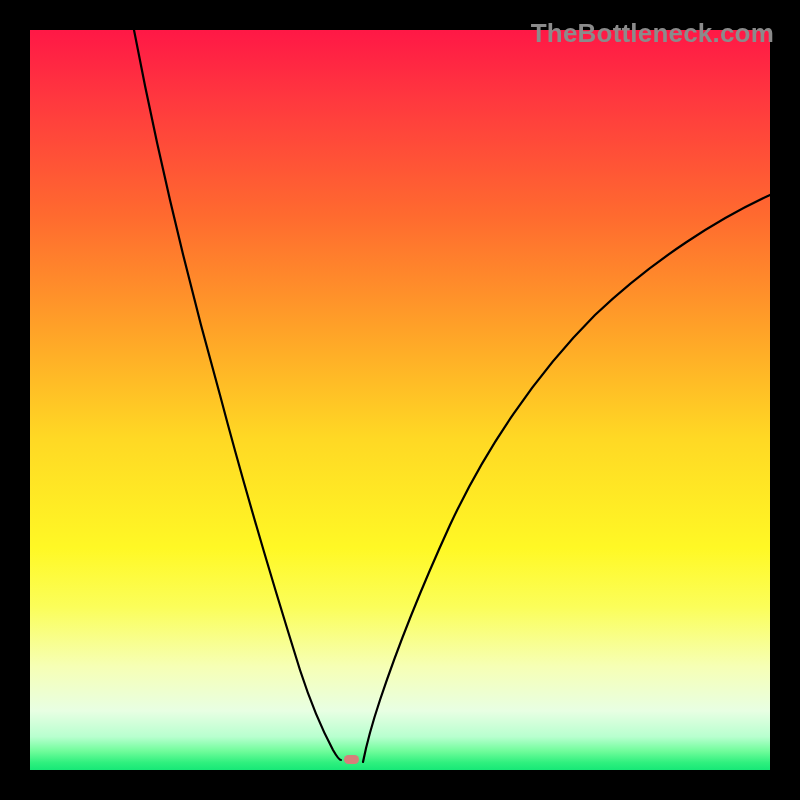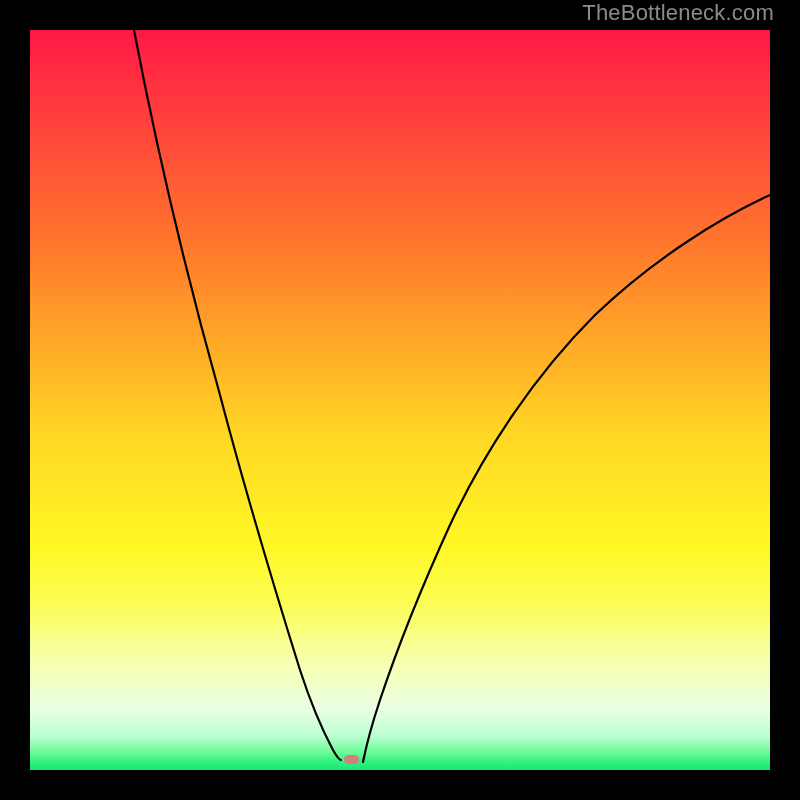--- a/index.html
+++ b/index.html
@@ -54,26 +54,26 @@
     overflow: visible;
   }
   .curve path {
     fill: none;
     stroke: #000;
     stroke-width: 2.2;
     stroke-linecap: round;
   }
   .watermark {
     position: absolute;
-    top: 0;
+    top: 18px;
     right: 26px;
     color: #8b8b8b;
-    font-size: 22px;
+    font-size: 26px;
     letter-spacing: 0.2px;
-    font-weight: 400;
+    font-weight: 700;
   }
 </style>
 </head>
 <body>
 
 <div class="frame">
   <div class="gradient"></div>
 
   <svg class="curve" viewBox="0 0 740 740" preserveAspectRatio="none">
     <path d="M104 0

